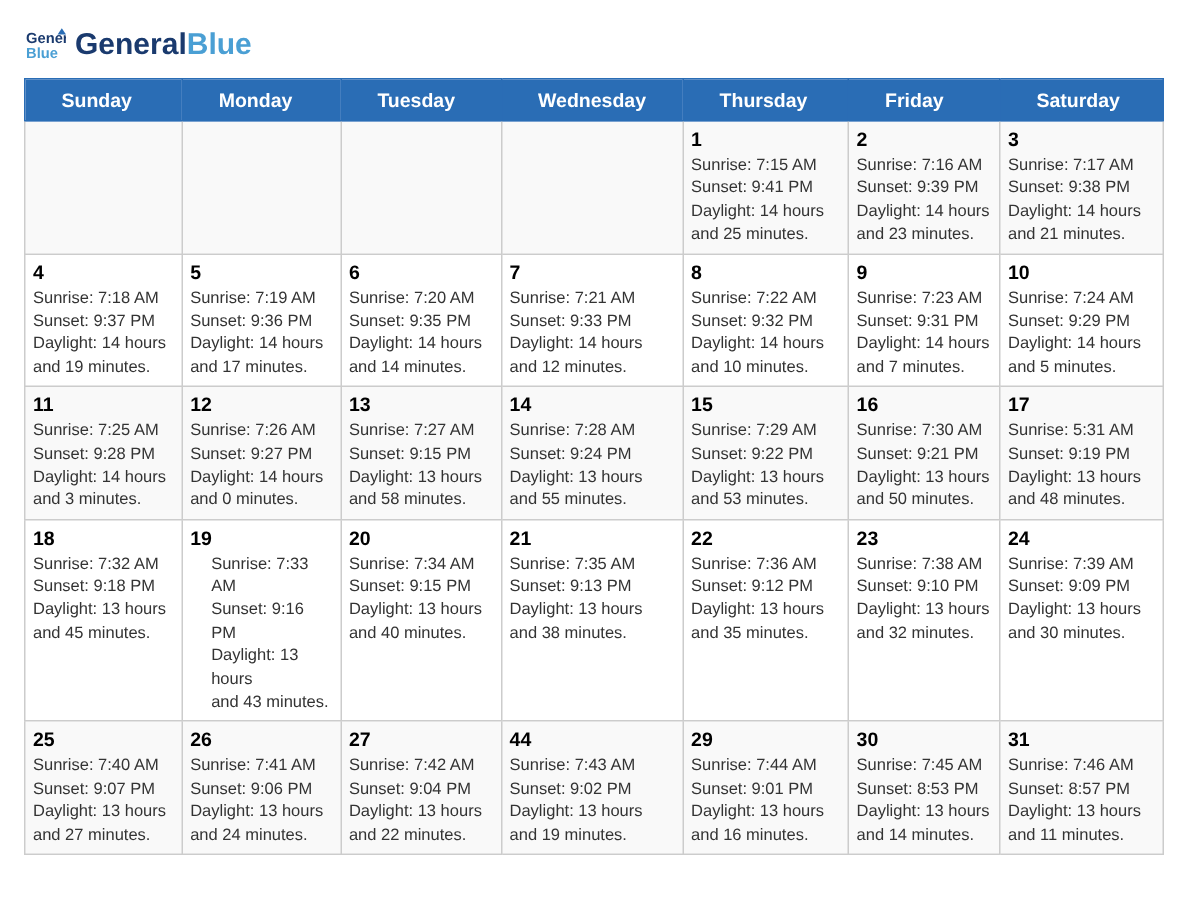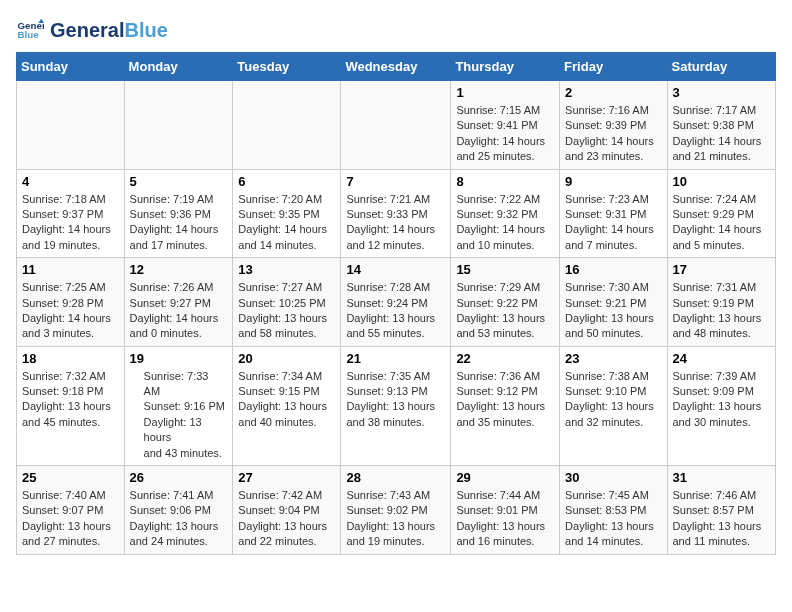--- a/index.html
+++ b/index.html
@@ -39,21 +39,21 @@
     }
     table {
       width: 100%;
       border-collapse: collapse;
       font-size: 11px;
     }
     thead tr th {
       background: #2a6db5;
       color: #fff;
       text-align: left;
-      padding: 6px 4px;
+      padding: 6px 24px;
       font-size: 13px;
       font-weight: bold;
       border: 1px solid #2a6db5;
     }
     tbody tr td {
       border: 1px solid #ccc;
       vertical-align: top;
       padding: 4px 5px;
       width: 113px;
       min-height: 80px;
@@ -205,21 +205,21 @@
         <td>
           <div class="day-number">12</div>
           <div class="day-info" style="white-space: pre-line;">Sunrise: 7:26 AM
 Sunset: 9:27 PM
 Daylight: 14 hours
 and 0 minutes.</div>
         </td>
         <td>
           <div class="day-number">13</div>
           <div class="day-info" style="white-space: pre-line;">Sunrise: 7:27 AM
-Sunset: 10:25 PM
+Sunset: 9:15 PM
 Daylight: 13 hours
 and 58 minutes.</div>
         </td>
         <td>
           <div class="day-number">14</div>
           <div class="day-info" style="white-space: pre-line;">Sunrise: 7:28 AM
 Sunset: 9:24 PM
 Daylight: 13 hours
 and 55 minutes.</div>
         </td>
@@ -232,21 +232,21 @@
         </td>
         <td>
           <div class="day-number">16</div>
           <div class="day-info" style="white-space: pre-line;">Sunrise: 7:30 AM
 Sunset: 9:21 PM
 Daylight: 13 hours
 and 50 minutes.</div>
         </td>
         <td>
           <div class="day-number">17</div>
-          <div class="day-info" style="white-space: pre-line;">Sunrise: 7:31 AM
+          <div class="day-info" style="white-space: pre-line;">Sunrise: 5:31 AM
 Sunset: 9:19 PM
 Daylight: 13 hours
 and 48 minutes.</div>
         </td>
       </tr>
       <tr>
         <td>
           <div class="day-number">18</div>
           <div class="day-info" style="white-space: pre-line;">Sunrise: 7:32 AM
 Sunset: 9:18 PM
@@ -312,21 +312,21 @@
 and 24 minutes.</div>
         </td>
         <td>
           <div class="day-number">27</div>
           <div class="day-info" style="white-space: pre-line;">Sunrise: 7:42 AM
 Sunset: 9:04 PM
 Daylight: 13 hours
 and 22 minutes.</div>
         </td>
         <td>
-          <div class="day-number">28</div>
+          <div class="day-number">44</div>
           <div class="day-info" style="white-space: pre-line;">Sunrise: 7:43 AM
 Sunset: 9:02 PM
 Daylight: 13 hours
 and 19 minutes.</div>
         </td>
         <td>
           <div class="day-number">29</div>
           <div class="day-info" style="white-space: pre-line;">Sunrise: 7:44 AM
 Sunset: 9:01 PM
 Daylight: 13 hours

